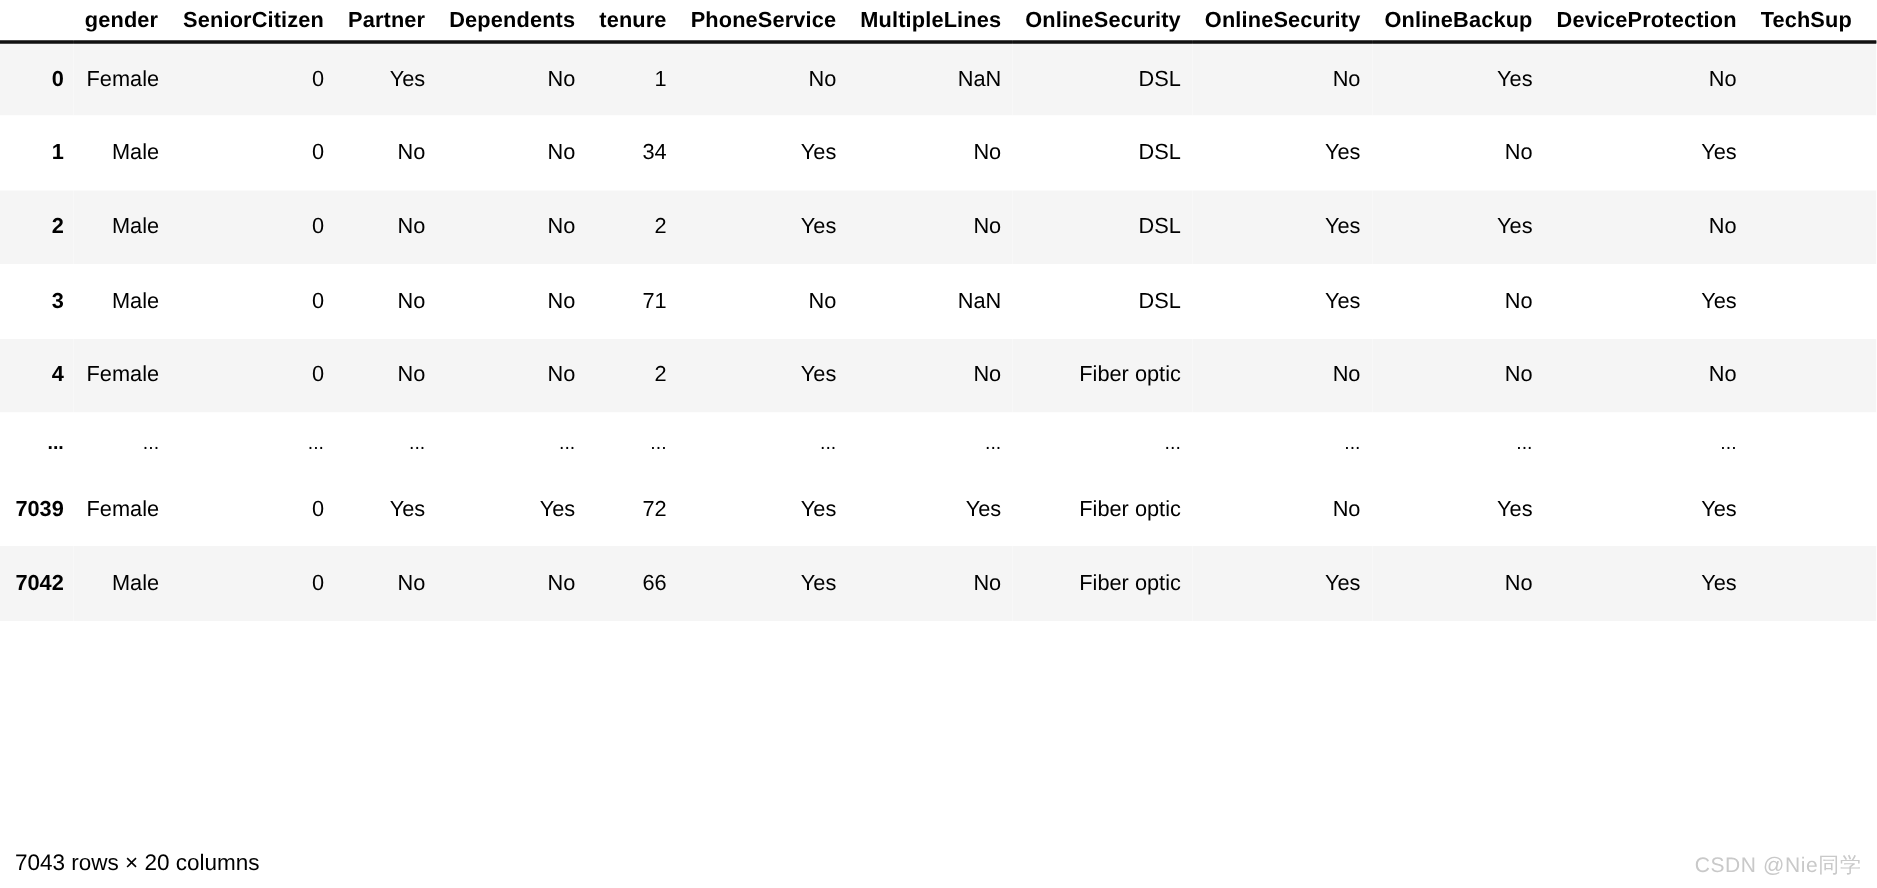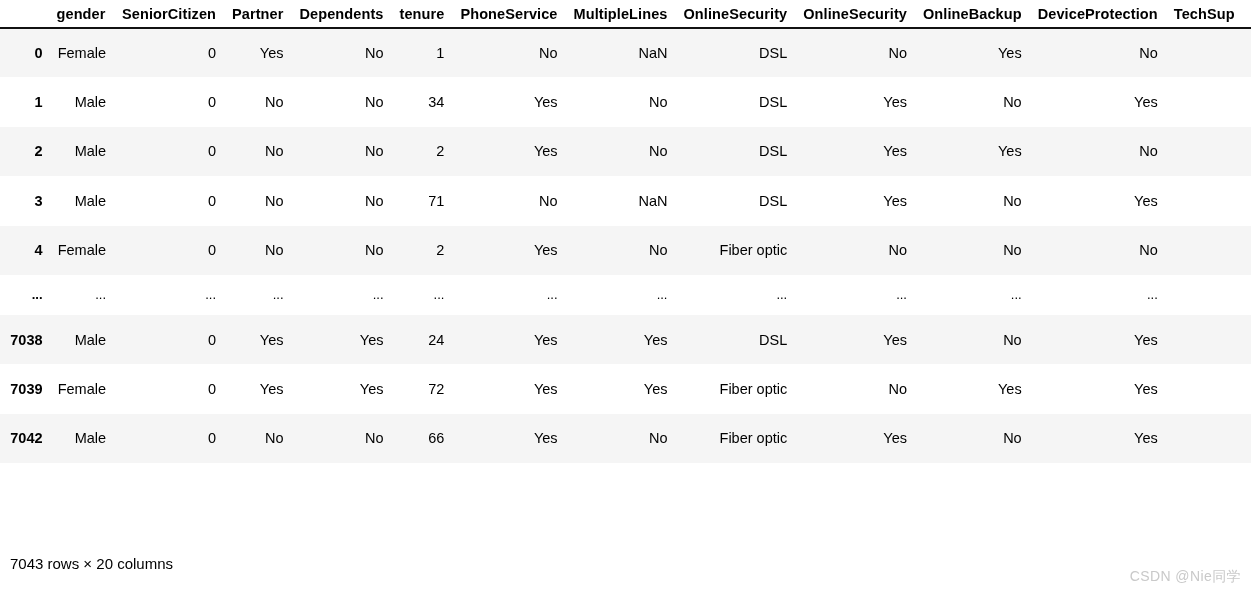--- a/index.html
+++ b/index.html
@@ -99,21 +99,21 @@
   col.c-multi    { width: 105px; }
   col.c-internet { width: 119px; }
   col.c-onsec    { width: 117px; }
   col.c-onbak    { width: 109px; }
   col.c-devprot  { width: 133px; }
   col.c-techsup  { width: 120px; }
 
   .footer {
     position: absolute;
     left: 10px;
-    bottom: 20px;
+    bottom: 8px;
     font-size: 15px;
     color: #000000;
     font-family: "Liberation Sans", sans-serif;
   }
 
   .watermark {
     position: absolute;
     right: 10px;
     bottom: 6px;
     font-size: 14px;
@@ -251,35 +251,20 @@
           <td>...</td>
           <td>...</td>
           <td>...</td>
           <td>...</td>
           <td>...</td>
           <td>...</td>
           <td>...</td>
           <td></td>
         </tr>
 
-        <tr class="even">
-          <th class="idx">7038</th>
-          <td>Male</td>
-          <td>0</td>
-          <td>Yes</td>
-          <td>Yes</td>
-          <td>24</td>
-          <td>Yes</td>
-          <td>Yes</td>
-          <td>DSL</td>
-          <td>Yes</td>
-          <td>No</td>
-          <td>Yes</td>
-          <td></td>
-        </tr>
 
         <tr class="odd">
           <th class="idx">7039</th>
           <td>Female</td>
           <td>0</td>
           <td>Yes</td>
           <td>Yes</td>
           <td>72</td>
           <td>Yes</td>
           <td>Yes</td>

